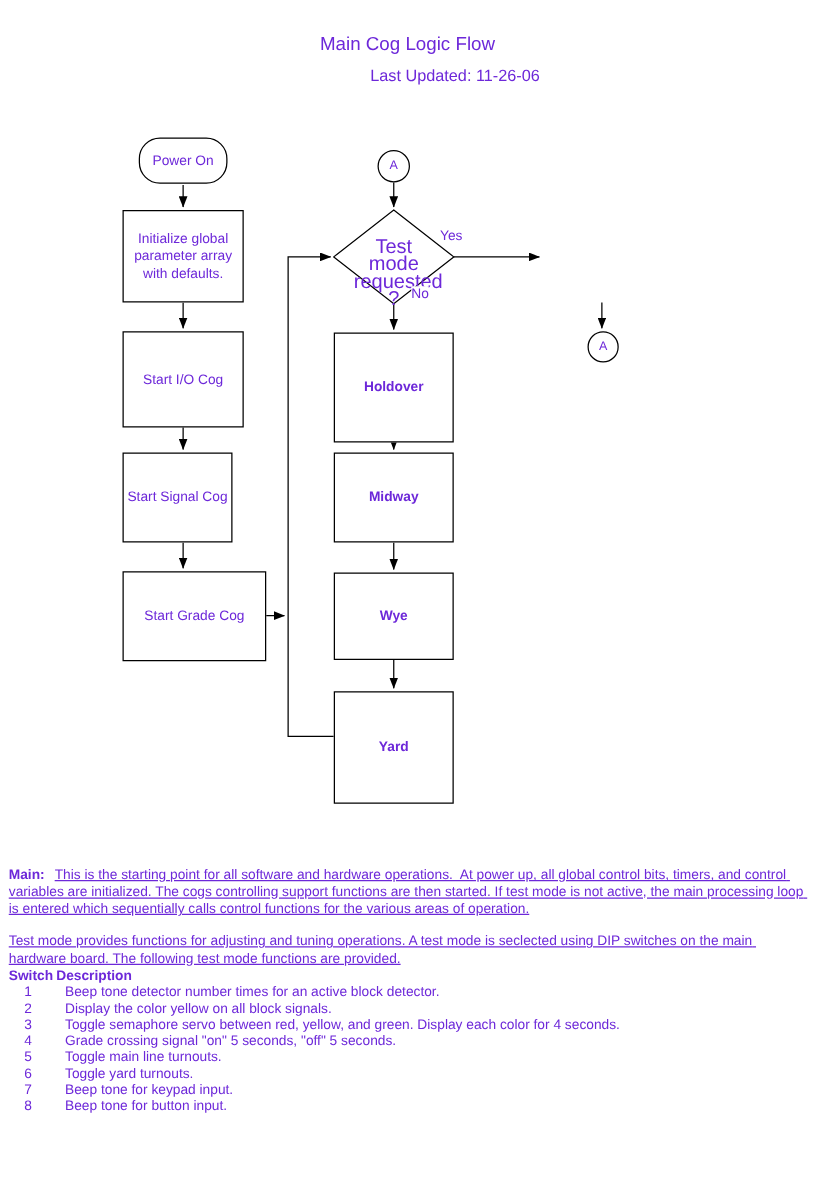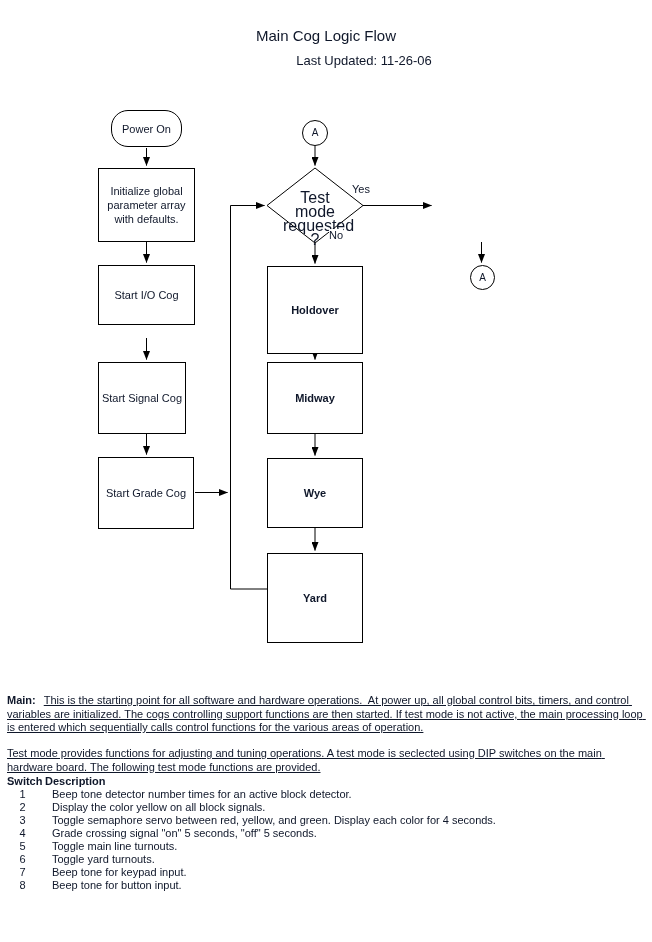--- a/index.html
+++ b/index.html
@@ -2,21 +2,21 @@
 <html><head>
 <meta charset="utf-8">
 <style>
   html, body { margin: 0; padding: 0; background: #ffffff; }
   #page {
     position: relative;
     width: 652px;
     height: 942px;
     background: #ffffff;
     font-family: "Liberation Sans", "DejaVu Sans", sans-serif;
-    color: #0f172a;
+    color: #6d28d9;
     overflow: hidden;
   }
   .title {
     position: absolute;
     left: 0; top: 27px;
     width: 652px;
     text-align: center;
     font-size: 15px;
   }
   .subtitle {
@@ -116,29 +116,29 @@
   </svg>
 
   <div class="node oval" style="left:111px; top:110px; width:71px; height:37px;">
     <span>Power On</span>
   </div>
 
   <div class="node rect" style="left:98px; top:168px; width:97px; height:74px; padding:0 7px;">
     <span>Initialize global parameter array with defaults.</span>
   </div>
 
-  <div class="node rect" style="left:98px; top:265px; width:97px; height:60px;">
+  <div class="node rect" style="left:98px; top:265px; width:97px; height:77px;">
     <span>Start I/O Cog</span>
   </div>
 
   <div class="node rect" style="left:98px; top:362px; width:88px; height:72px;">
     <span>Start Signal Cog</span>
   </div>
 
-  <div class="node rect" style="left:98px; top:457px; width:96px; height:72px;">
+  <div class="node rect" style="left:98px; top:457px; width:115px; height:72px;">
     <span>Start Grade Cog</span>
   </div>
 
   <div class="node circle" style="left:302px; top:120px; width:26px; height:26px;">
     <span>A</span>
   </div>
 
   <div class="diamond-label" style="left:283px; top:191px; width:64px;">Test mode requested ?</div>
 
   <div class="edge-label" style="left:352px; top:183px;">Yes</div>

